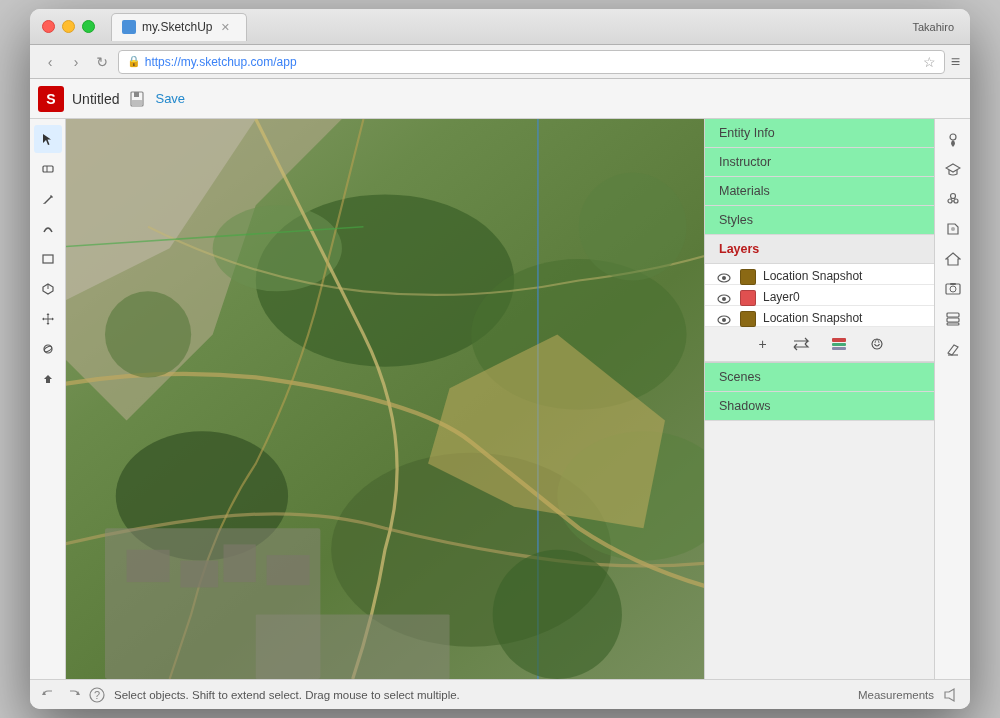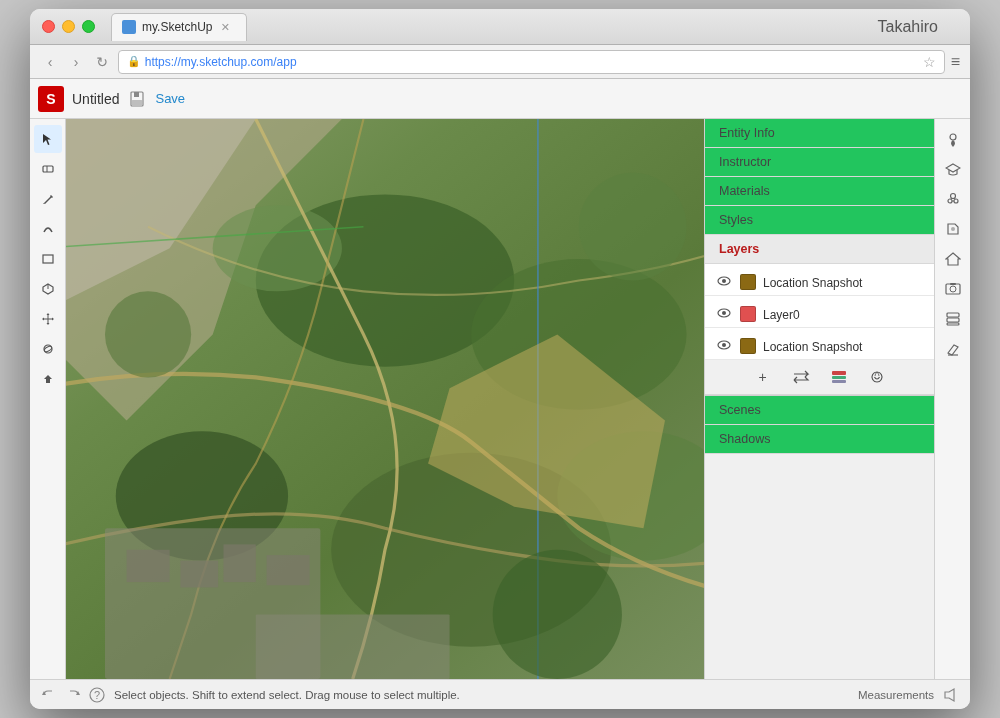--- a/index.html
+++ b/index.html
@@ -78,22 +78,22 @@
       display: flex;
       align-items: center;
       justify-content: center;
       color: #999;
       font-size: 11px;
       cursor: pointer;
     }
     .user-label {
       margin-left: auto;
       color: #555;
-      font-size: 16px;
-      margin-right: 20px;
+      font-size: 11px;
+      margin-right: 4px;
     }
 
     
     .addressbar {
       background: #f0f0f0;
       height: 34px;
       display: flex;
       align-items: center;
       padding: 0 10px;
       border-bottom: 1px solid #c0c0c0;
@@ -213,45 +213,45 @@
       display: flex;
       flex-direction: column;
     }
 
     .panel-section-header {
       padding: 7px 14px;
       color: #444;
       font-size: 12.5px;
       cursor: pointer;
       border-bottom: 1px solid #d8d8d8;
-      background: #22c55e;
+      background: #86efac;
     }
 
     
     .layers-section {
       border-bottom: 1px solid #d0d0d0;
     }
 
     .layers-header {
       padding: 7px 14px;
       color: #b91c1c;
       font-size: 12.5px;
       font-weight: 600;
       border-bottom: 1px solid #d8d8d8;
       background: #eaeaea;
     }
 
     .layer-row {
       display: flex;
-      align-items: flex-end;
+      align-items: flex-start;
       padding: 5px 10px;
       border-bottom: 1px solid #e8e8e8;
       background: white;
       gap: 7px;
-      height: 32px;
+      height: 21px;
     }
 
     .eye-icon {
       width: 18px;
       height: 18px;
       display: flex;
       align-items: center;
       justify-content: center;
       cursor: pointer;
       color: #777;

